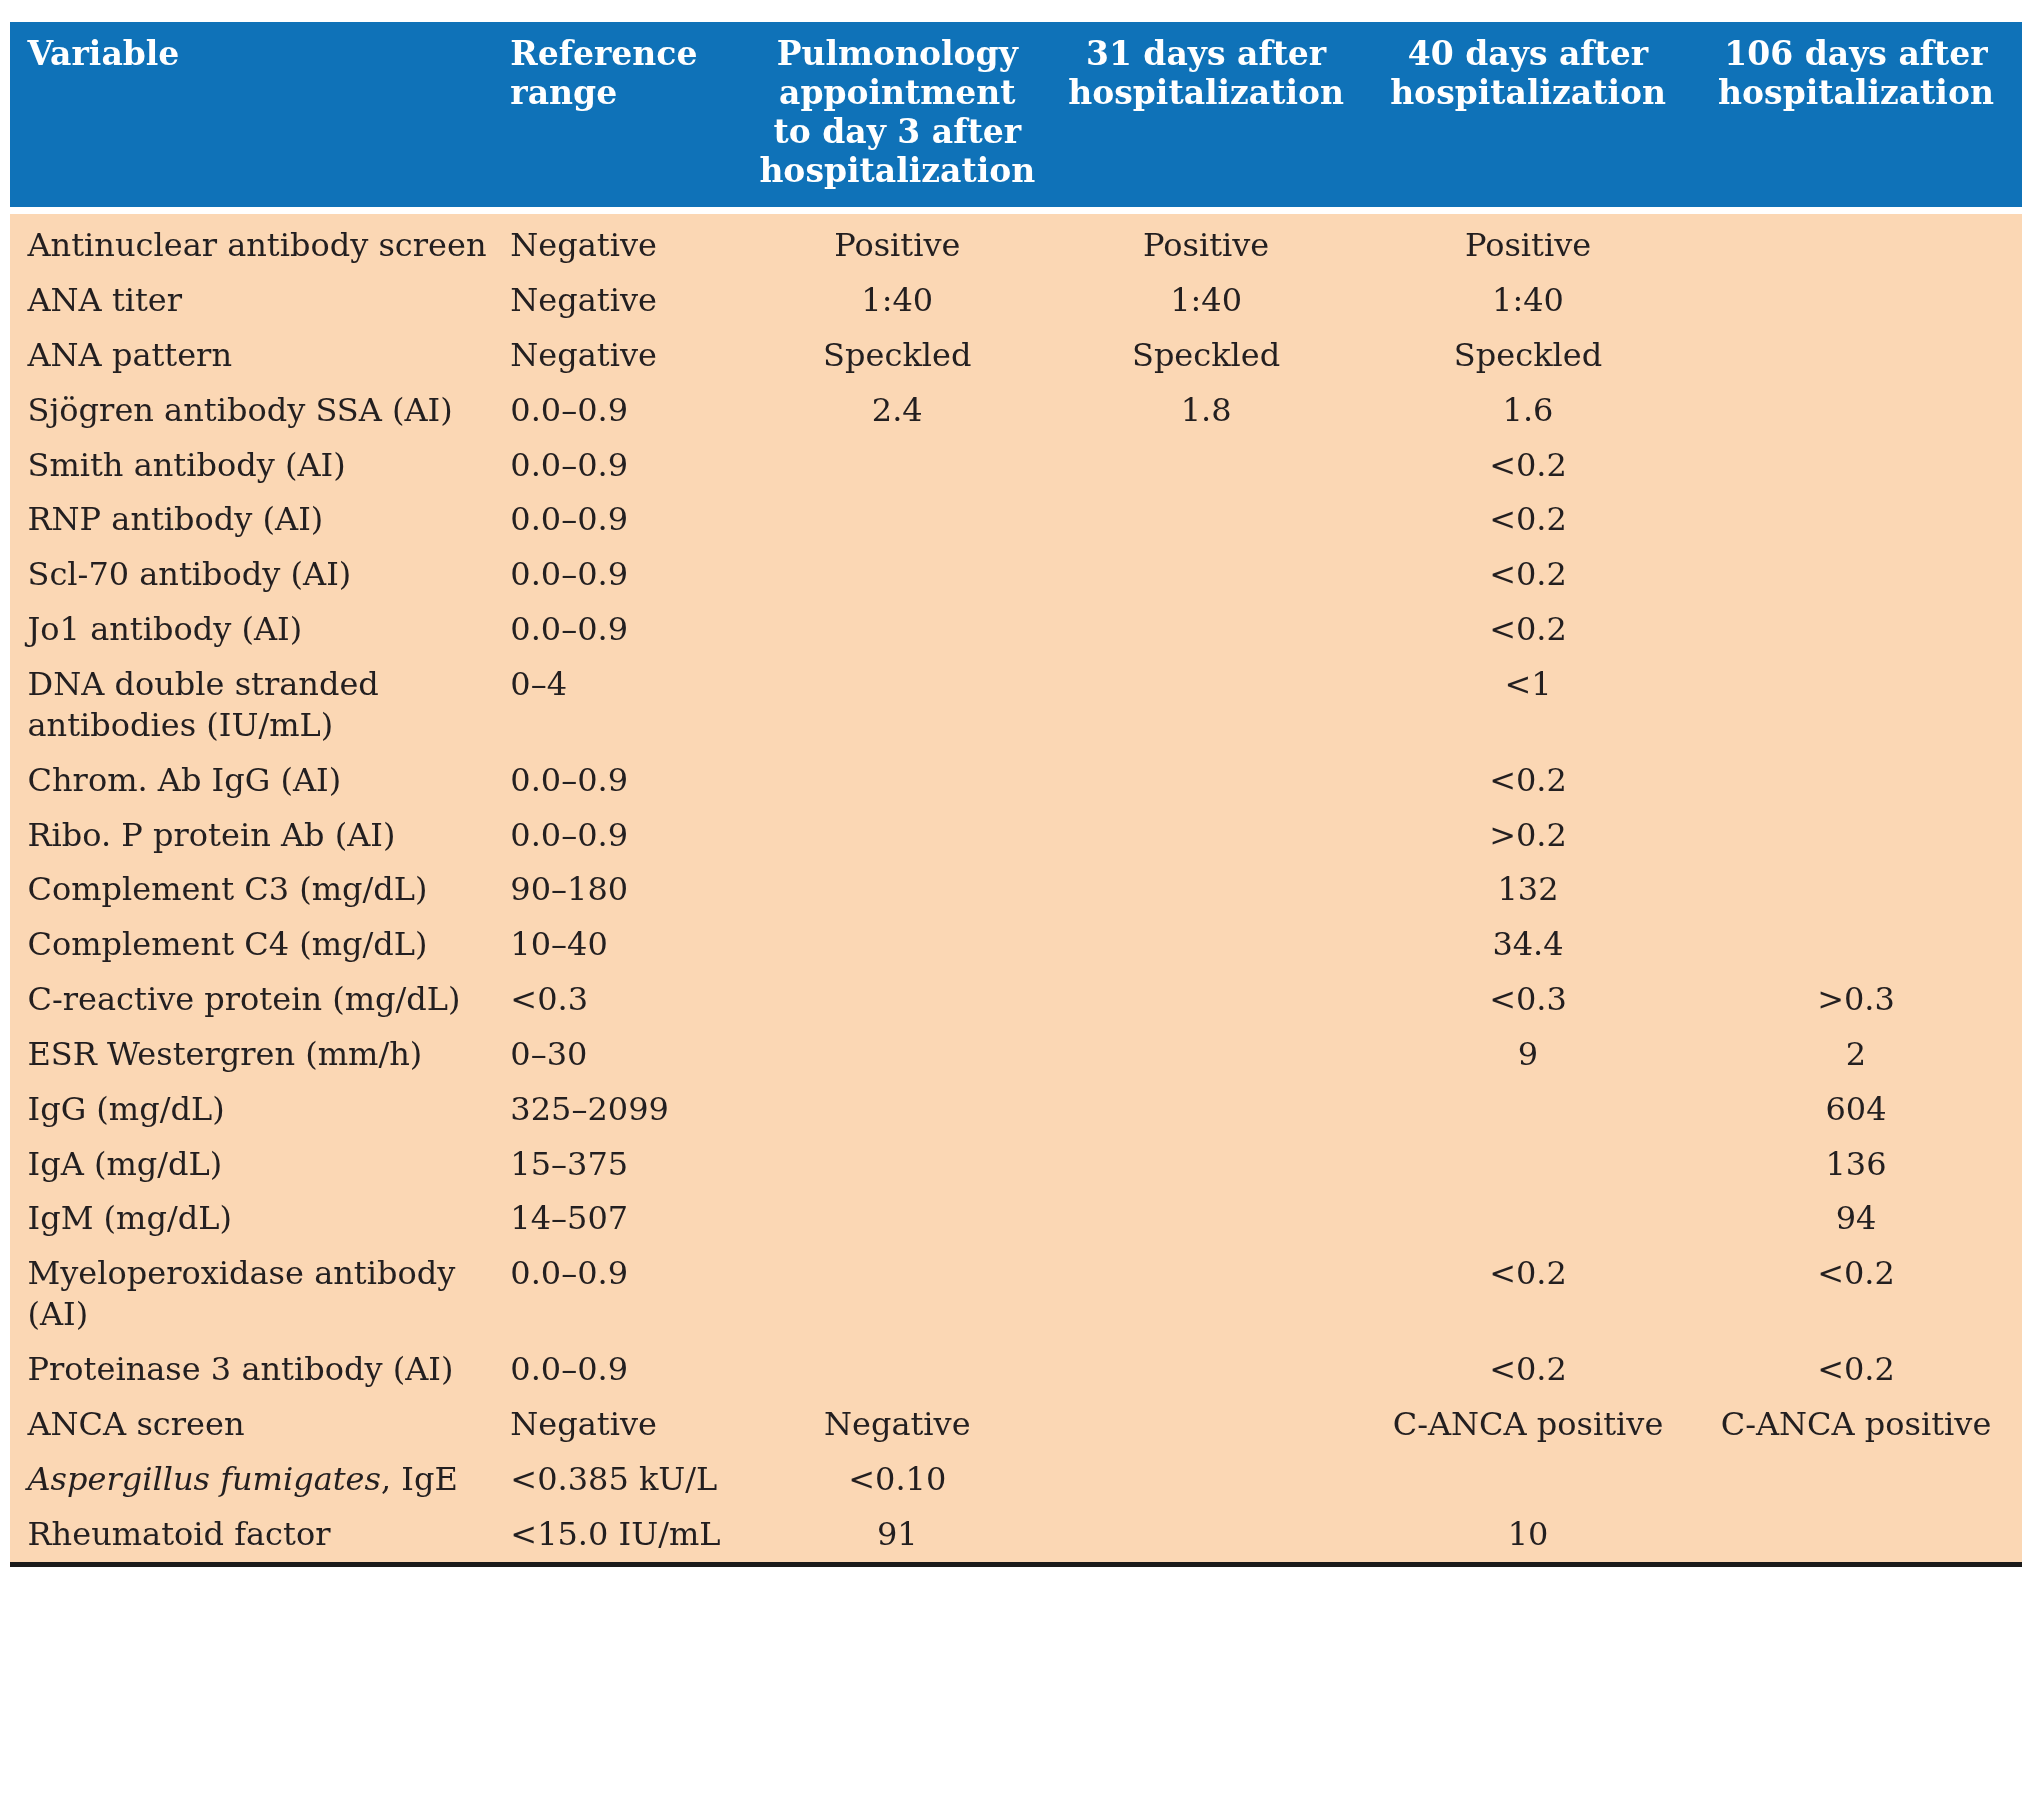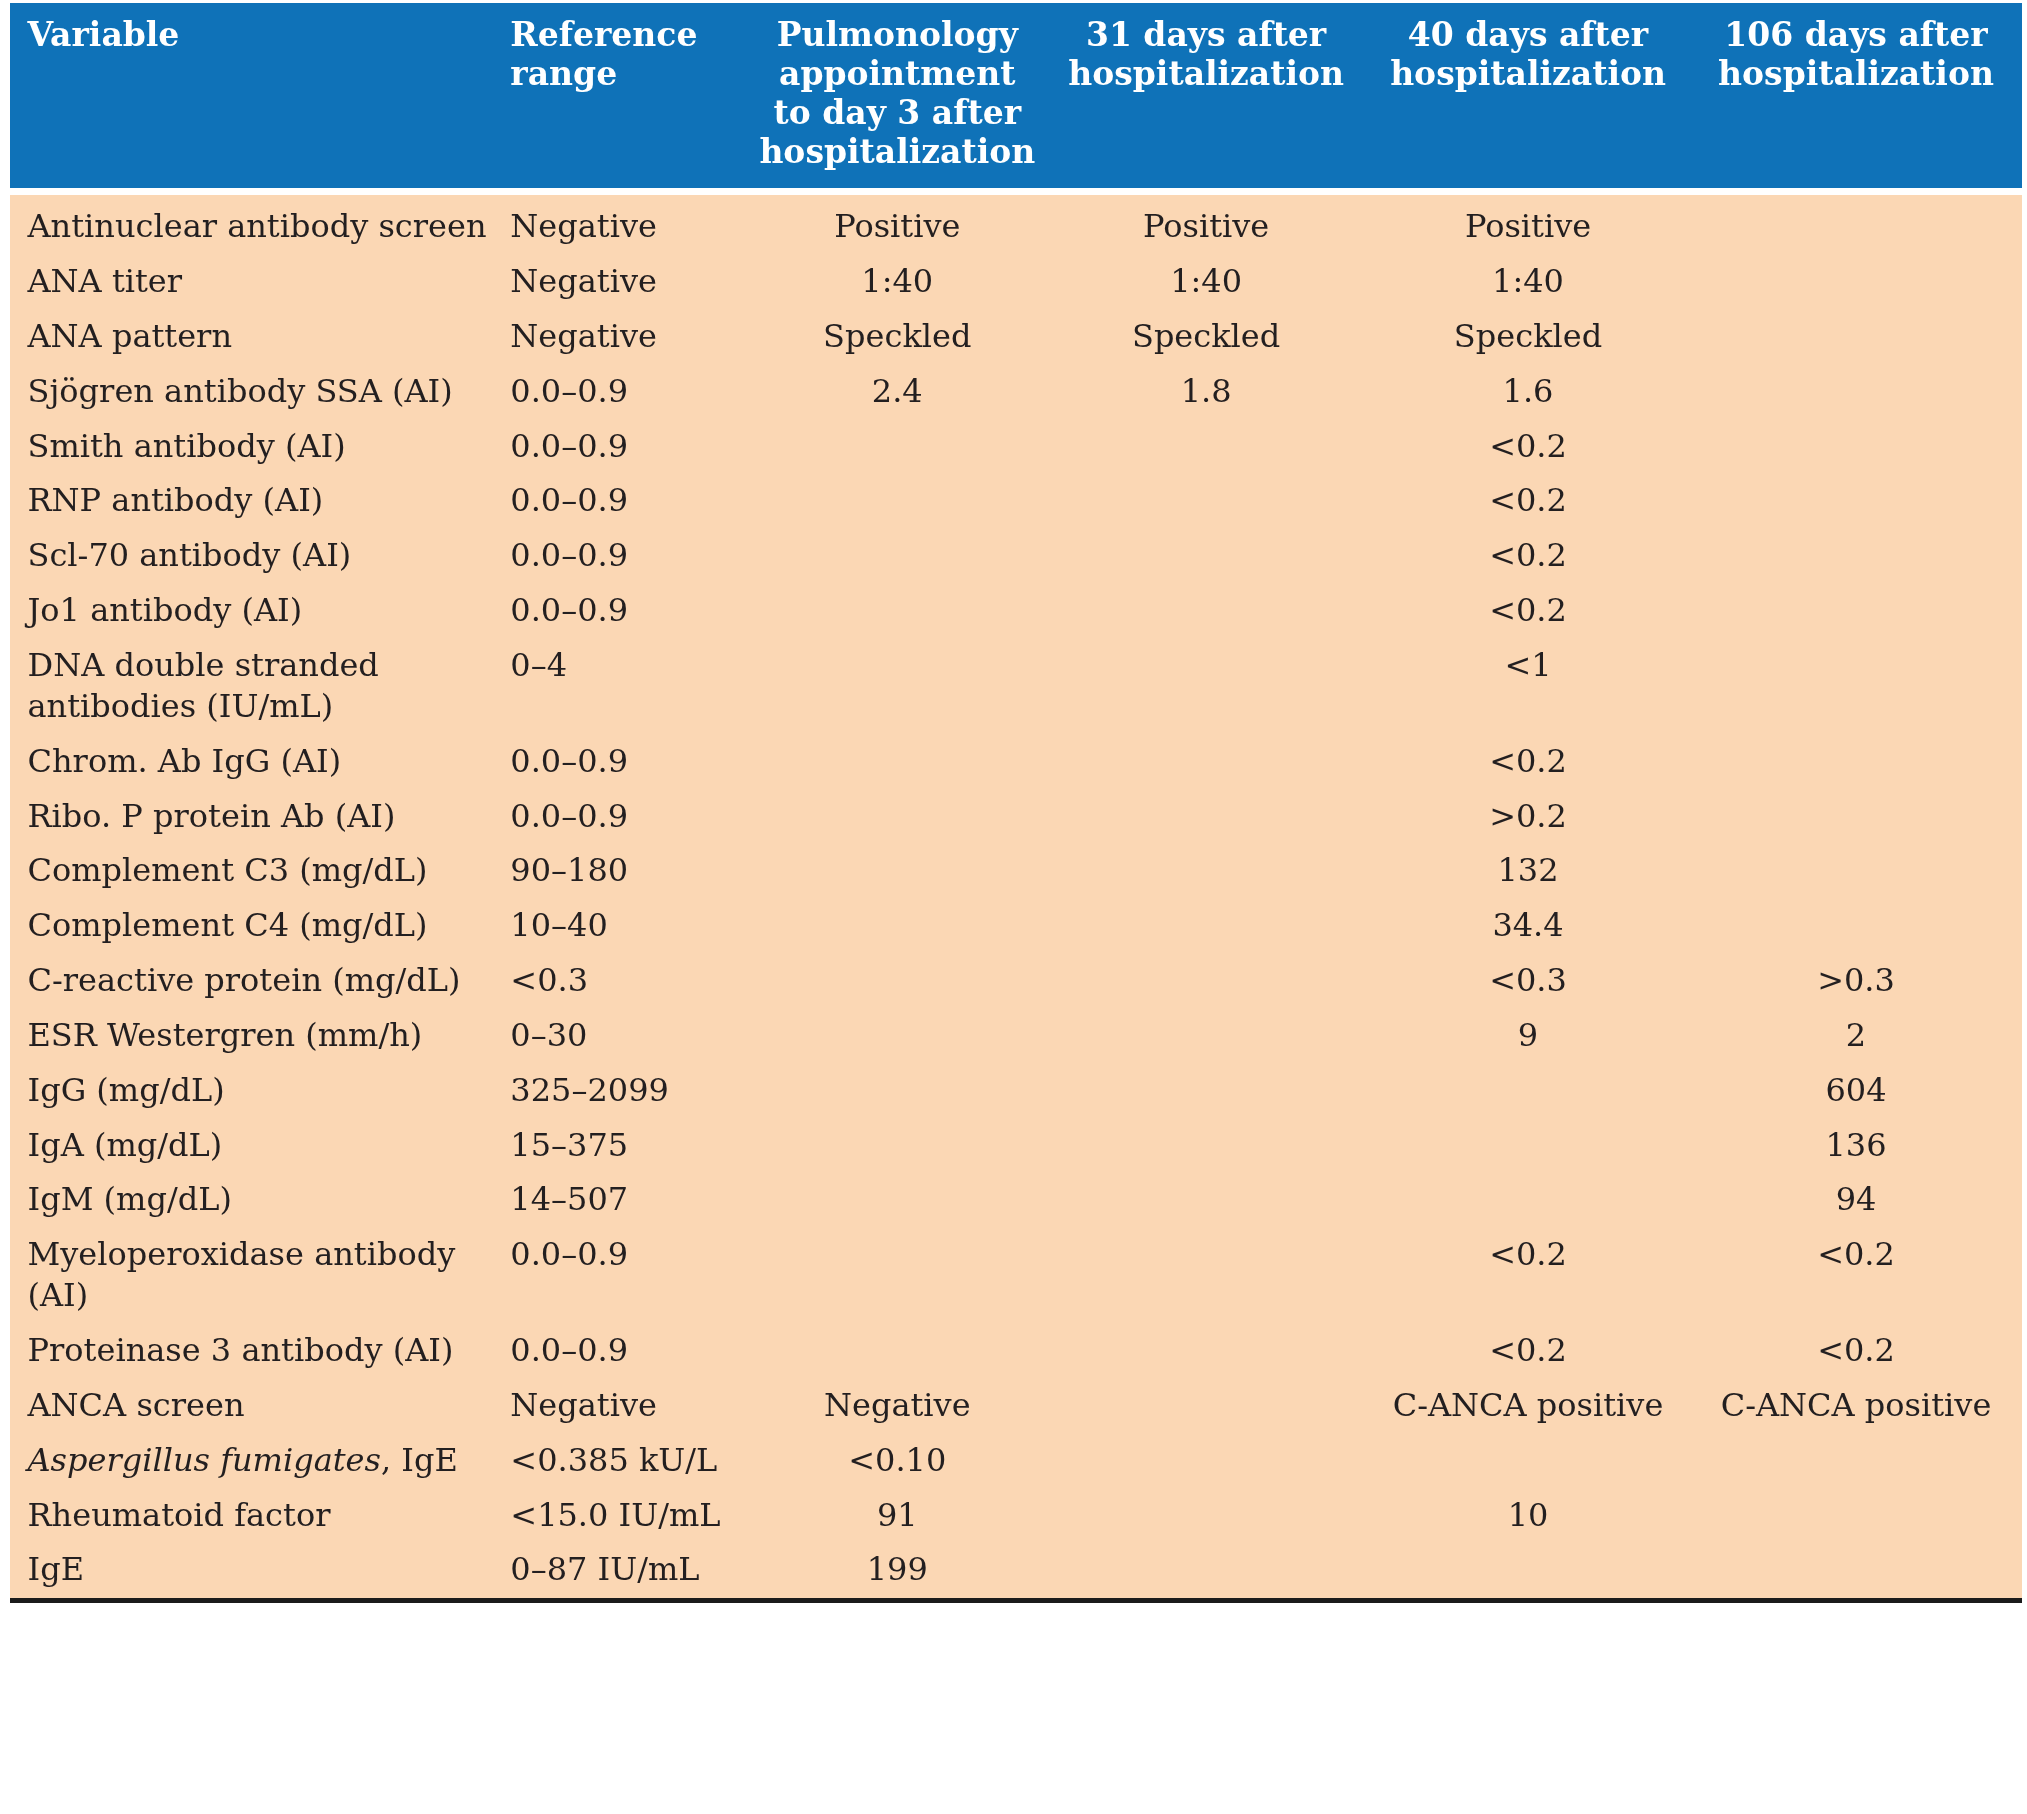--- a/index.html
+++ b/index.html
@@ -14,20 +14,21 @@
     position: absolute;
     left: 10px;
     top: 2.8px;
     width: 2012px;
   }
   table.lab-table {
     width: 100%;
     border-collapse: collapse;
     table-layout: fixed;
     border-bottom: 5.5px solid var(--bottom-border, #1b1b1b);
+    margin-top: 19px;
   }
   col.c0 { width: 24.5%; }
   col.c1 { width: 12.2%; }
   col.c2 { width: 14.8%; }
   col.c3 { width: 15.9%; }
   col.c4 { width: 16.1%; }
   col.c5 { width: 16.5%; }
 
   thead th {
     background: var(--header-bg, #0f72b8);
@@ -259,24 +260,16 @@
           <td class="center"></td>
         </tr>
         <tr>
           <td class="left">Rheumatoid factor</td>
           <td class="left">&lt;15.0 IU/mL</td>
           <td class="center">91</td>
           <td class="center"></td>
           <td class="center">10</td>
           <td class="center"></td>
         </tr>
-        <tr>
-          <td class="left">IgE</td>
-          <td class="left">0–87 IU/mL</td>
-          <td class="center">199</td>
-          <td class="center"></td>
-          <td class="center"></td>
-          <td class="center"></td>
-        </tr>
       </tbody>
   </table>
 </div>
 
 
 </body></html>

